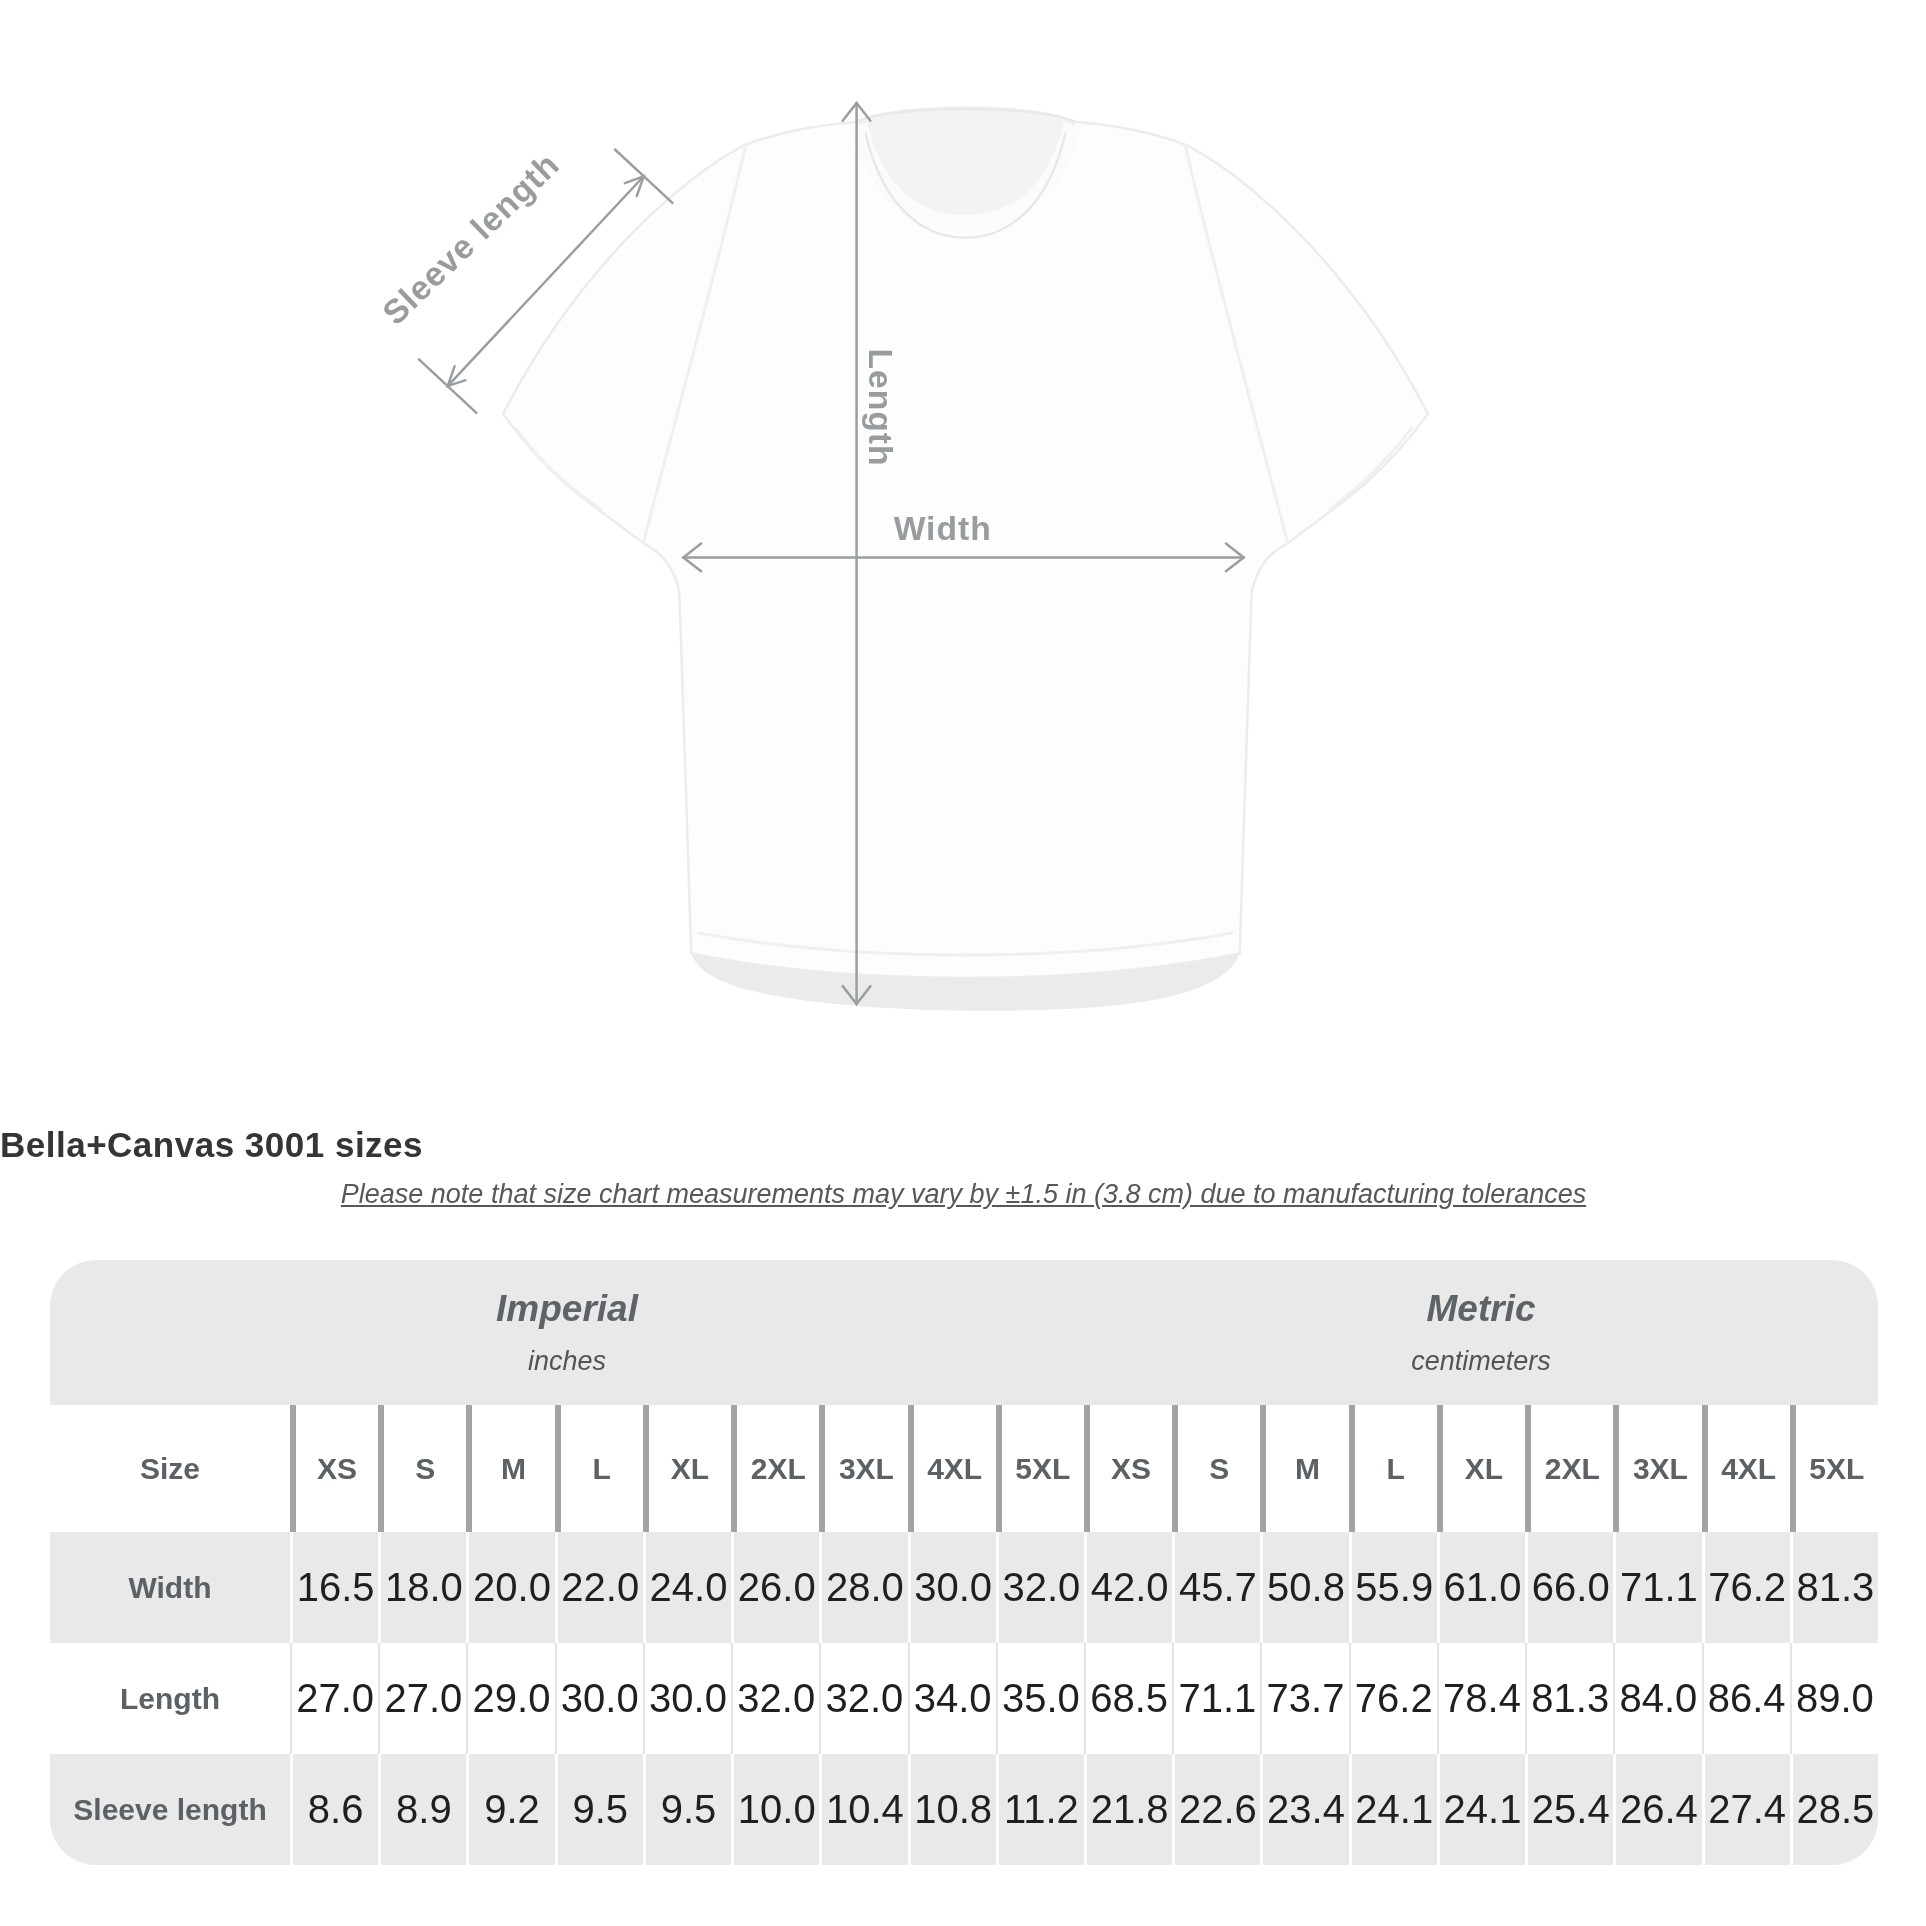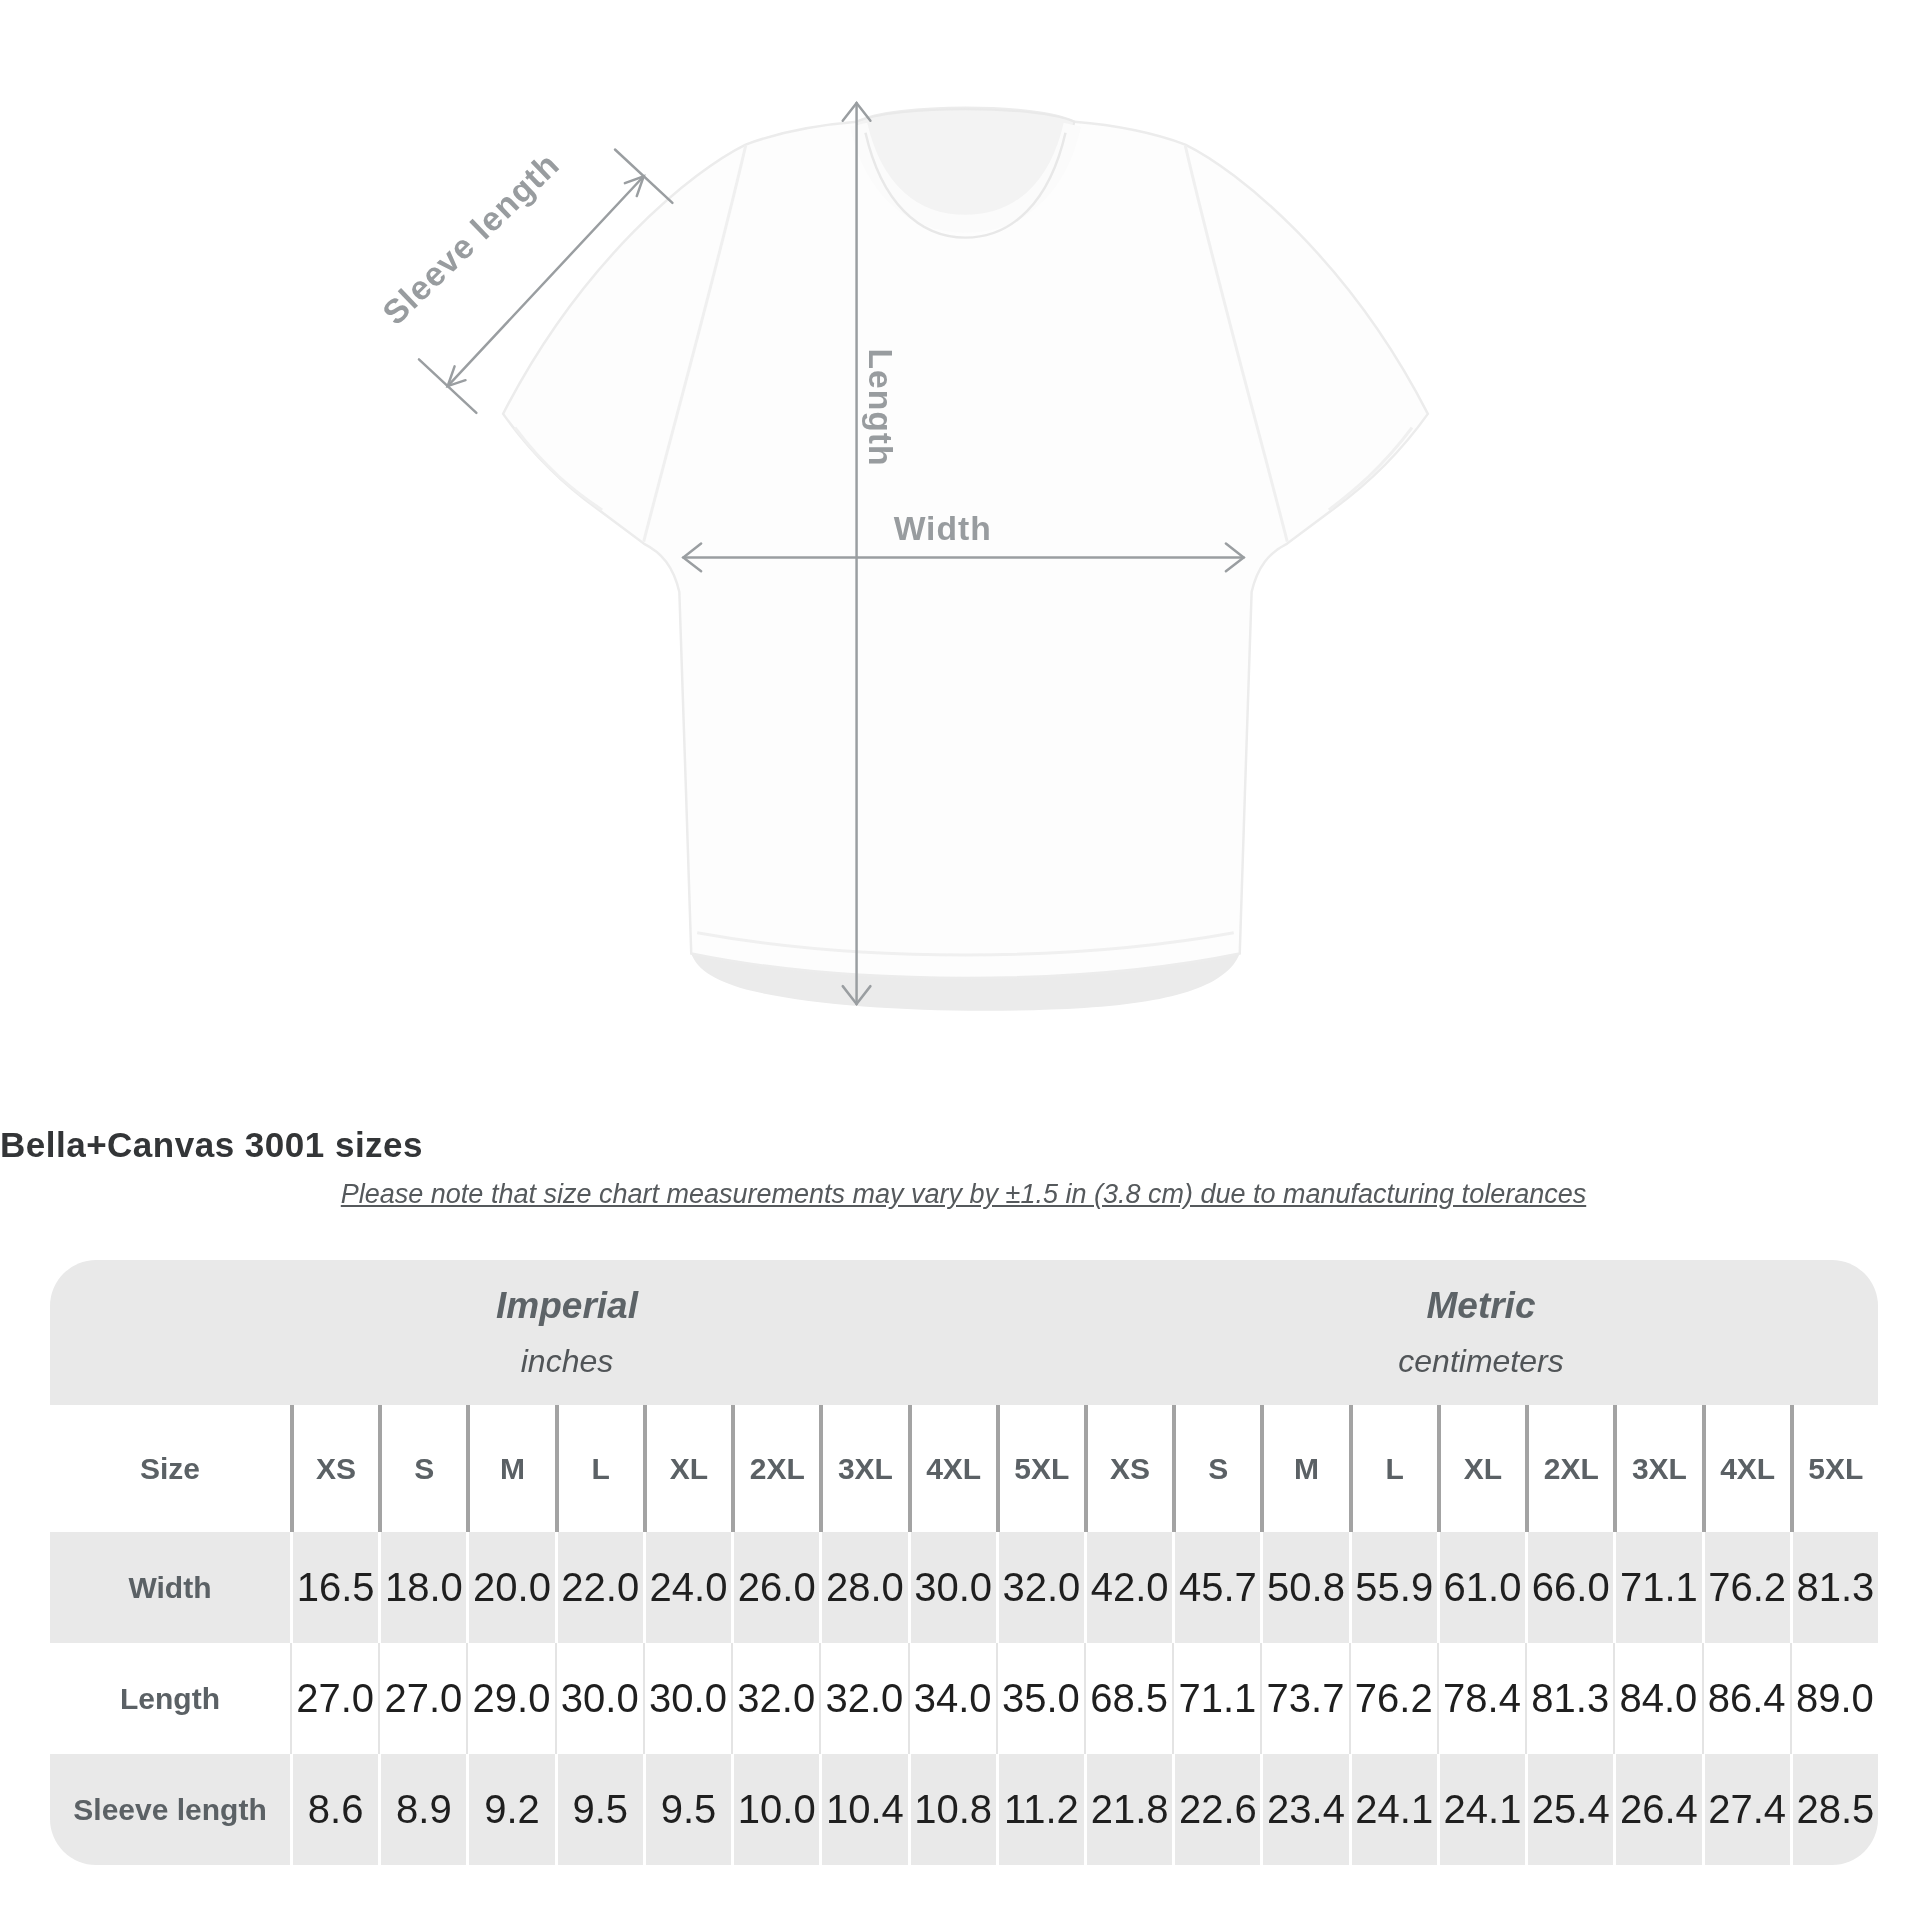--- a/index.html
+++ b/index.html
@@ -30,30 +30,30 @@
   .thead-row{
     height:145px;background:#e9e9e9;
     border-radius:46px 46px 0 0;
   }
   .group-cell{
     display:flex;flex-direction:column;align-items:center;justify-content:center;gap:16px;
   }
   .group-cell.imperial{grid-column:1 / 11;}
   .group-cell.metric{grid-column:11 / 20;}
   .group-label{font-size:37px;font-weight:bold;font-style:italic;color:#5d6367;}
-  .group-sublabel{font-size:32px;font-style:italic;color:#515558;}
+  .group-sublabel{font-size:27px;font-style:italic;color:#515558;}
 
   .size-row{height:127px;background:#ffffff;}
   .data-row{height:111px;}
   .data-row.gray{background:#e9e9e9;}
   .data-row.white{background:#ffffff;}
   .data-row.last{border-radius:0 0 46px 46px;}
 
   .cell{display:flex;align-items:center;justify-content:center;}
-  .size-row .t-sep{border-left:4px solid #a3a3a3;text-align:right;}
+  .size-row .t-sep{border-left:6px solid #a3a3a3;text-align:right;}
   .data-row.white .t-sep{border-left:2px solid #e4e4e4;}
   .data-row.gray .t-sep{border-left:3px solid #ffffff;}
   .head-cell{font-size:30px;font-weight:bold;color:#5b6165;}
   .row-label{font-size:30px;font-weight:bold;color:#5b6165;}
   .num-cell{font-size:40px;color:#1f1f1f;}
 </style>
 </head>
 <body>
 
 <svg class="figure-svg" width="1927" height="1099" viewBox="0 0 1946 1110">

